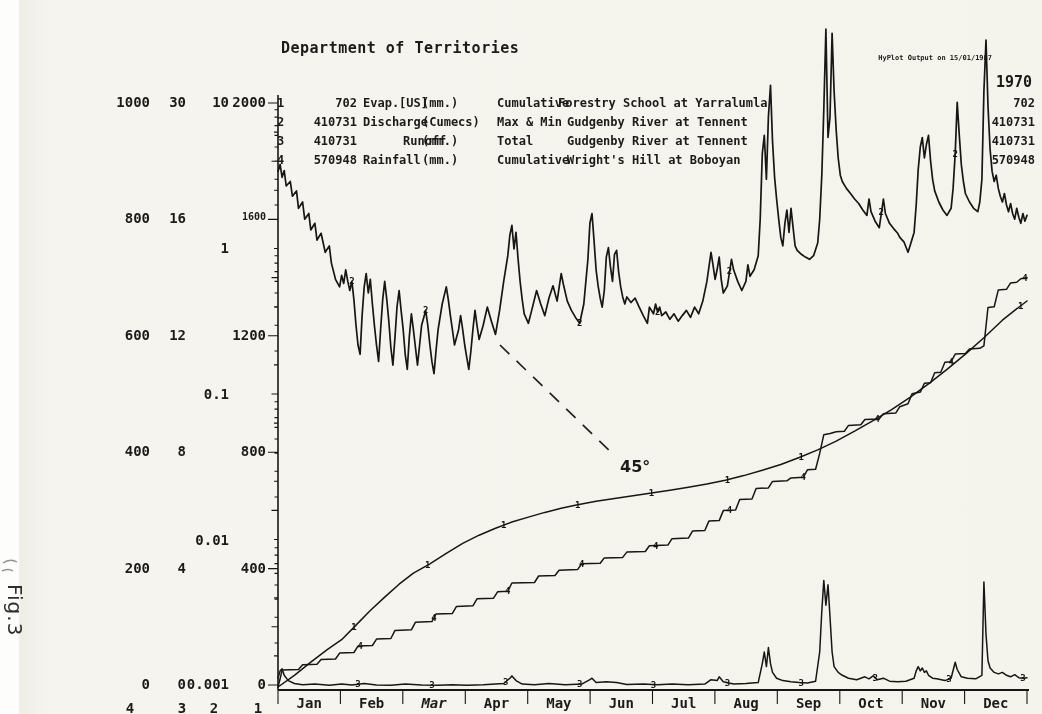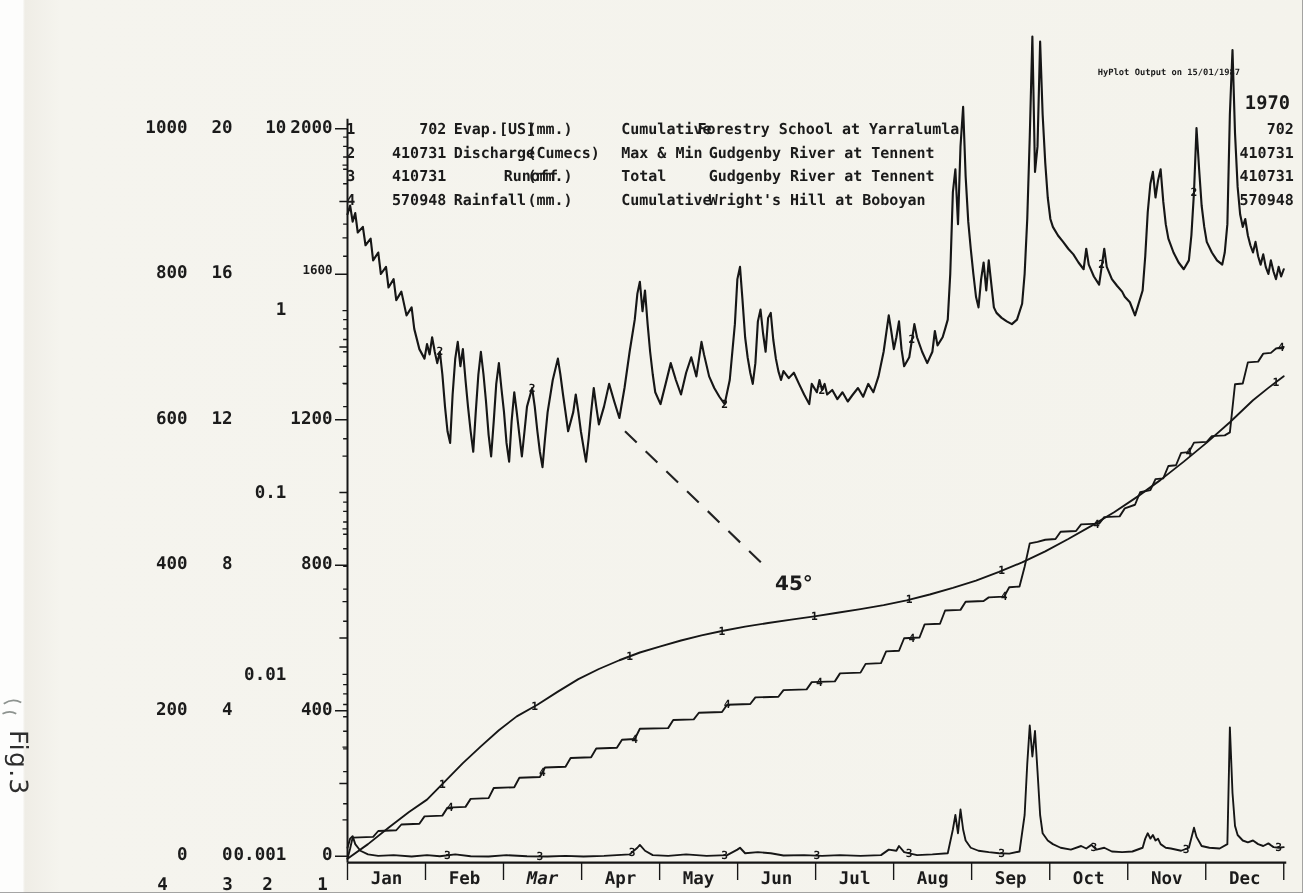--- a/index.html
+++ b/index.html
@@ -25,20 +25,21 @@
     font-size:20px; color:#2e2e2e; letter-spacing:1px;
   }
   svg{position:absolute; left:0; top:0;}
   .legend-cell{position:absolute; font-size:12px; font-weight:bold; white-space:pre;}
 </style>
 </head>
 <body>
 
 <div id="page">
   <div id="fig-label">Fig.3 (1970)</div>
+  <div id="title" class="lbl">Department of Territories</div>
   <div id="hyplot-note" class="lbl">HyPlot Output on 15/01/1987</div>
   <div id="year-label" class="lbl">1970</div>
 
   <svg id="plot-svg" width="1042" height="714" viewBox="0 0 1042 714">
       <line x1="278" y1="95" x2="278" y2="690" stroke="#161616" stroke-width="1.6"></line>
       <line x1="278" y1="690" x2="1029" y2="690" stroke="#161616" stroke-width="1.8"></line>
       <path d="M 268 103.0 H 278 M 274 132.1 H 278 M 271.5 161.2 H 278 M 274 190.3 H 278 M 268 219.4 H 278 M 274 248.5 H 278 M 271.5 277.6 H 278 M 274 306.7 H 278 M 268 335.8 H 278 M 274 364.9 H 278 M 271.5 394.0 H 278 M 274 423.1 H 278 M 268 452.2 H 278 M 274 481.3 H 278 M 271.5 510.4 H 278 M 274 539.5 H 278 M 268 568.6 H 278 M 274 597.7 H 278 M 271.5 626.8 H 278 M 274 655.9 H 278 M 268 685.0 H 278 M 274.5 205.0 H 278 M 274.5 179.3 H 278 M 274.5 161.1 H 278 M 274.5 147.0 H 278 M 274.5 135.4 H 278 M 274.5 125.6 H 278 M 274.5 117.1 H 278 M 274.5 109.7 H 278 M 274.5 351.0 H 278 M 274.5 325.3 H 278 M 274.5 307.1 H 278 M 274.5 293.0 H 278 M 274.5 281.4 H 278 M 274.5 271.6 H 278 M 274.5 263.1 H 278 M 274.5 255.7 H 278 M 274.5 497.0 H 278 M 274.5 471.3 H 278 M 274.5 453.1 H 278 M 274.5 439.0 H 278 M 274.5 427.4 H 278 M 274.5 417.6 H 278 M 274.5 409.1 H 278 M 274.5 401.7 H 278 M 274.5 643.0 H 278 M 274.5 617.3 H 278 M 274.5 599.1 H 278 M 274.5 585.0 H 278 M 274.5 573.4 H 278 M 274.5 563.6 H 278 M 274.5 555.1 H 278 M 274.5 547.7 H 278 M 278.0 690 V 704 M 340.4 690 V 704 M 402.8 690 V 704 M 465.3 690 V 704 M 527.7 690 V 704 M 590.1 690 V 704 M 652.5 690 V 704 M 714.9 690 V 704 M 777.3 690 V 704 M 839.8 690 V 704 M 902.2 690 V 704 M 964.6 690 V 704 M 1027.0 690 V 704 " stroke="#161616" stroke-width="1.1" fill="none"></path>
       <polyline points="278.0,687.0 294.4,675.3 310.8,662.2 327.2,649.6 341.6,639.7 356.0,625.1 370.3,610.5 384.7,597.1 399.1,584.2 413.4,573.1 429.9,563.8 446.3,553.3 462.7,543.3 479.1,535.2 495.5,528.2 511.9,522.0 528.4,517.1 544.8,512.4 561.2,508.3 577.6,504.8 596.1,501.3 614.5,498.4 633.0,495.7 651.5,493.1 669.9,490.2 688.4,487.3 706.9,484.1 725.3,480.3 743.8,475.6 762.3,470.3 780.8,464.5 799.2,457.5 817.7,449.9 836.2,441.1 854.6,431.2 873.1,420.7 891.6,409.6 910.0,397.3 928.5,383.9 947.0,369.3 965.4,354.1 983.9,337.8 1002.4,320.2 1014.7,310.3 1027.0,301.0" fill="none" stroke="#161616" stroke-width="1.5" stroke-linejoin="round" stroke-linecap="round"></polyline>
       <polyline points="278.0,171.4 280.1,164.4 282.1,177.3 284.2,170.5 286.2,186.0 290.3,181.5 292.4,196.2 296.5,190.9 298.5,208.3 302.6,202.0 304.7,219.2 308.8,213.5 310.8,230.0 314.9,223.3 317.0,240.1 321.1,233.3 325.2,252.3 329.3,245.9 331.4,263.1 335.5,279.3 339.6,286.9 341.6,275.3 343.7,283.5 345.7,269.8 347.8,281.4 349.8,290.5 351.9,281.4 353.9,299.6 356.0,325.3 358.0,345.0 360.1,354.3 362.1,315.6 364.2,286.9 366.2,273.5 368.3,293.0 370.3,279.3 372.4,304.0 374.4,325.3 376.5,345.0 378.6,361.4 380.6,329.7 382.7,299.6 384.7,281.4 386.8,299.6 388.8,321.2 390.9,348.0 392.9,365.2 395.0,336.9 397.0,307.1 399.1,290.5 401.1,310.4 403.2,329.7 405.2,354.3 407.3,369.3 409.3,336.9 411.4,313.8 413.4,329.7 415.5,348.0 417.5,365.2 419.6,345.0 421.6,325.3 425.7,310.4 427.8,325.3 429.9,345.0 431.9,361.4 434.0,373.7 436.0,351.0 438.1,329.7 442.2,304.0 446.3,286.9 448.3,299.6 450.4,315.6 452.4,329.7 454.5,345.0 458.6,329.7 460.6,315.6 462.7,329.7 464.7,345.0 466.8,357.7 468.8,369.3 470.9,351.0 472.9,329.7 475.0,310.4 477.0,325.3 479.1,339.5 483.2,325.3 487.3,307.1 491.4,321.2 495.5,334.4 499.6,310.4 503.7,281.4 507.8,255.7 509.9,234.9 511.9,225.4 514.0,249.0 516.0,232.4 518.1,259.3 520.1,281.4 522.2,299.6 524.2,313.8 528.4,323.3 532.5,307.1 536.6,290.5 540.7,304.0 544.8,315.6 548.9,298.2 553.0,285.8 557.1,301.1 561.2,273.5 563.2,283.5 567.3,301.1 571.4,310.4 575.5,317.4 579.7,323.3 583.8,304.0 587.9,259.3 589.9,223.3 592.0,213.5 594.0,240.1 596.1,269.8 598.1,285.8 600.2,298.2 602.2,307.1 604.3,290.5 606.3,257.1 608.4,247.7 610.4,266.4 612.5,281.4 614.5,254.3 616.6,250.3 618.6,271.6 620.7,286.9 622.7,296.9 624.8,304.0 626.8,296.9 631.0,302.5 635.1,298.2 639.2,307.1 643.3,315.6 647.4,323.3 649.4,307.1 653.5,313.8 655.6,304.0 657.6,312.0 659.7,307.1 661.7,315.6 665.8,312.0 669.9,319.3 674.0,313.8 678.2,321.2 682.3,315.6 686.4,310.4 690.5,317.4 694.6,307.1 698.7,313.8 702.8,301.1 706.9,281.4 711.0,252.3 713.0,264.8 715.1,279.3 717.1,269.8 719.2,257.1 721.2,279.3 723.3,293.0 727.4,285.8 731.5,259.3 733.6,269.8 737.7,281.4 741.8,290.5 745.9,281.4 747.9,264.8 750.0,276.3 754.1,269.8 756.1,263.1 758.2,255.7 760.2,219.2 762.3,153.6 764.3,135.4 766.4,179.3 768.4,117.1 770.5,85.4 772.5,140.9 774.6,177.3 776.6,199.0 778.7,219.2 780.8,237.4 782.8,245.9 784.9,223.3 786.9,210.0 789.0,232.4 791.0,208.3 793.1,227.7 795.1,245.9 797.2,250.3 801.3,254.3 805.4,257.1 809.5,259.3 813.6,255.7 817.7,243.0 819.7,219.2 821.8,175.2 823.8,109.7 825.9,29.2 828.0,137.5 830.0,117.1 832.1,33.3 834.1,91.4 836.2,130.3 838.2,158.0 840.3,175.2 842.3,181.5 846.4,188.4 850.5,193.5 854.6,199.0 858.7,203.5 862.8,210.0 866.9,215.4 869.0,199.0 871.0,211.7 875.1,221.2 879.3,227.7 883.4,199.0 885.4,213.5 889.5,223.3 893.6,228.6 897.7,233.3 899.8,237.4 903.9,241.8 908.0,252.3 910.0,245.9 914.1,232.4 916.2,205.0 918.2,169.6 920.3,147.0 922.3,137.5 924.4,158.0 926.4,144.5 928.5,135.4 930.6,161.1 932.6,179.3 934.7,190.9 938.8,202.0 942.9,210.0 947.0,215.4 951.1,208.3 953.1,188.4 955.2,153.6 957.2,102.4 959.3,135.4 961.3,164.4 963.4,181.5 965.4,193.5 969.5,202.0 973.6,208.3 977.8,211.7 979.8,202.0 981.9,179.3 983.9,91.4 986.0,40.0 988.0,106.3 990.1,149.5 992.1,171.4 994.2,181.5 996.2,175.2 998.3,188.4 1000.3,196.2 1002.4,202.0 1004.4,193.5 1006.5,205.0 1008.5,211.7 1010.6,203.5 1012.6,213.5 1014.7,219.2 1016.7,208.3 1018.8,217.2 1020.8,223.3 1022.9,213.5 1024.9,221.2 1027.0,215.4" fill="none" stroke="#161616" stroke-width="1.7" stroke-linejoin="round" stroke-linecap="round"></polyline>
       <polyline points="278.0,678.2 280.1,670.9 282.1,668.9 284.2,675.3 288.3,680.6 294.4,683.5 302.6,684.7 314.9,684.1 329.3,685.2 341.6,684.1 351.9,685.0 364.2,683.5 376.5,685.0 390.9,685.2 405.2,684.1 421.6,685.0 438.1,685.2 452.4,684.7 466.8,685.2 483.2,684.7 503.7,683.5 509.9,678.2 511.9,675.9 516.0,680.6 522.2,684.1 534.5,684.7 548.9,683.5 565.3,684.7 581.7,684.1 589.9,679.7 592.0,678.2 596.1,682.6 606.3,681.7 616.6,682.6 626.8,684.4 643.3,684.1 657.6,684.7 672.0,684.1 688.4,684.7 704.8,684.1 711.0,679.7 717.1,680.6 719.2,676.8 723.3,681.7 733.6,684.1 745.9,683.5 758.2,682.6 762.3,663.6 764.3,652.0 766.4,666.6 768.4,647.6 770.5,663.6 772.5,672.4 776.6,678.2 782.8,680.6 791.0,681.7 799.2,682.6 807.4,682.9 815.6,681.2 819.7,652.0 821.8,611.1 823.8,580.4 825.9,605.2 828.0,584.8 830.0,616.9 832.1,652.0 834.1,666.6 838.2,672.4 842.3,675.3 848.5,678.2 856.7,679.7 864.9,676.8 869.0,678.8 873.1,675.9 877.2,679.7 883.4,678.2 889.5,681.2 897.7,681.7 905.9,681.2 914.1,678.2 916.2,670.9 918.2,666.6 920.3,670.9 922.3,668.0 924.4,672.4 926.4,670.9 928.5,675.3 932.6,678.2 936.7,678.8 944.9,680.6 951.1,678.2 955.2,662.2 957.2,669.5 961.3,676.8 967.5,678.2 975.7,678.8 981.9,675.3 983.9,581.9 986.0,634.4 988.0,660.7 990.1,668.0 994.2,672.4 998.3,673.9 1002.4,672.4 1006.5,675.3 1010.6,676.8 1014.7,674.7 1018.8,677.7 1022.9,678.2 1027.0,677.7" fill="none" stroke="#161616" stroke-width="1.5" stroke-linejoin="round" stroke-linecap="round"></polyline>
@@ -114,21 +115,21 @@
       <div class="lbl r" style="left: 955px; top: 135px; width: 80px; font-size: 12px;">410731</div>
       <div class="lbl r" style="left: 955px; top: 154px; width: 80px; font-size: 12px;">570948</div>
     </div>
   <div id="axis-labels-layer">
       <div class="lbl r" style="left: 80px; top: 95px; width: 70px; font-size: 14px;">1000</div>
       <div class="lbl r" style="left: 80px; top: 211px; width: 70px; font-size: 14px;">800</div>
       <div class="lbl r" style="left: 80px; top: 328px; width: 70px; font-size: 14px;">600</div>
       <div class="lbl r" style="left: 80px; top: 444px; width: 70px; font-size: 14px;">400</div>
       <div class="lbl r" style="left: 80px; top: 561px; width: 70px; font-size: 14px;">200</div>
       <div class="lbl r" style="left: 80px; top: 677px; width: 70px; font-size: 14px;">0</div>
-      <div class="lbl r" style="left: 116px; top: 95px; width: 70px; font-size: 14px;">20</div>
+      <div class="lbl r" style="left: 116px; top: 95px; width: 70px; font-size: 14px;">30</div>
       <div class="lbl r" style="left: 116px; top: 211px; width: 70px; font-size: 14px;">16</div>
       <div class="lbl r" style="left: 116px; top: 328px; width: 70px; font-size: 14px;">12</div>
       <div class="lbl r" style="left: 116px; top: 444px; width: 70px; font-size: 14px;">8</div>
       <div class="lbl r" style="left: 116px; top: 561px; width: 70px; font-size: 14px;">4</div>
       <div class="lbl r" style="left: 116px; top: 677px; width: 70px; font-size: 14px;">0</div>
       <div class="lbl r" style="left: 159px; top: 95px; width: 70px; font-size: 14px;">10</div>
       <div class="lbl r" style="left: 159px; top: 241px; width: 70px; font-size: 14px;">1</div>
       <div class="lbl r" style="left: 159px; top: 387px; width: 70px; font-size: 14px;">0.1</div>
       <div class="lbl r" style="left: 159px; top: 533px; width: 70px; font-size: 14px;">0.01</div>
       <div class="lbl r" style="left: 159px; top: 677px; width: 70px; font-size: 14px;">0.001</div>

